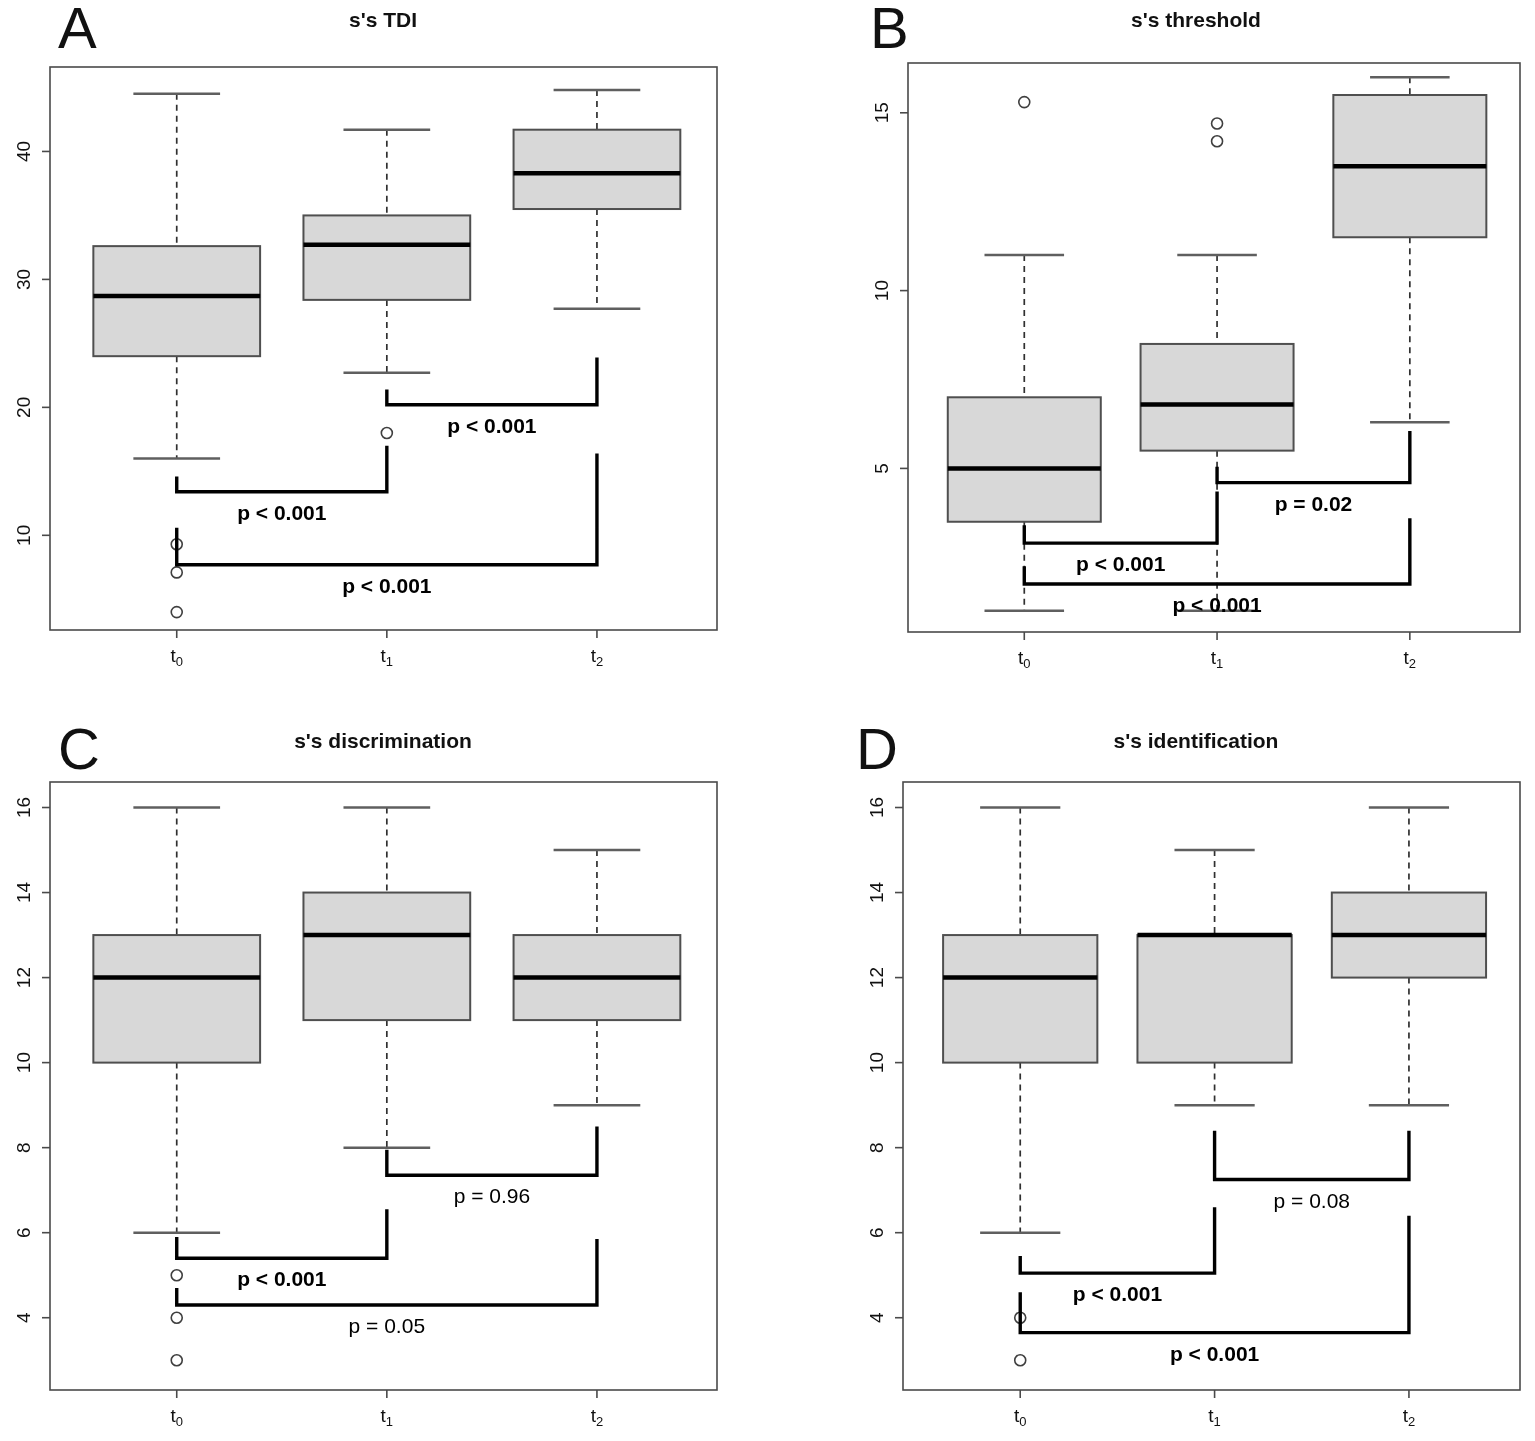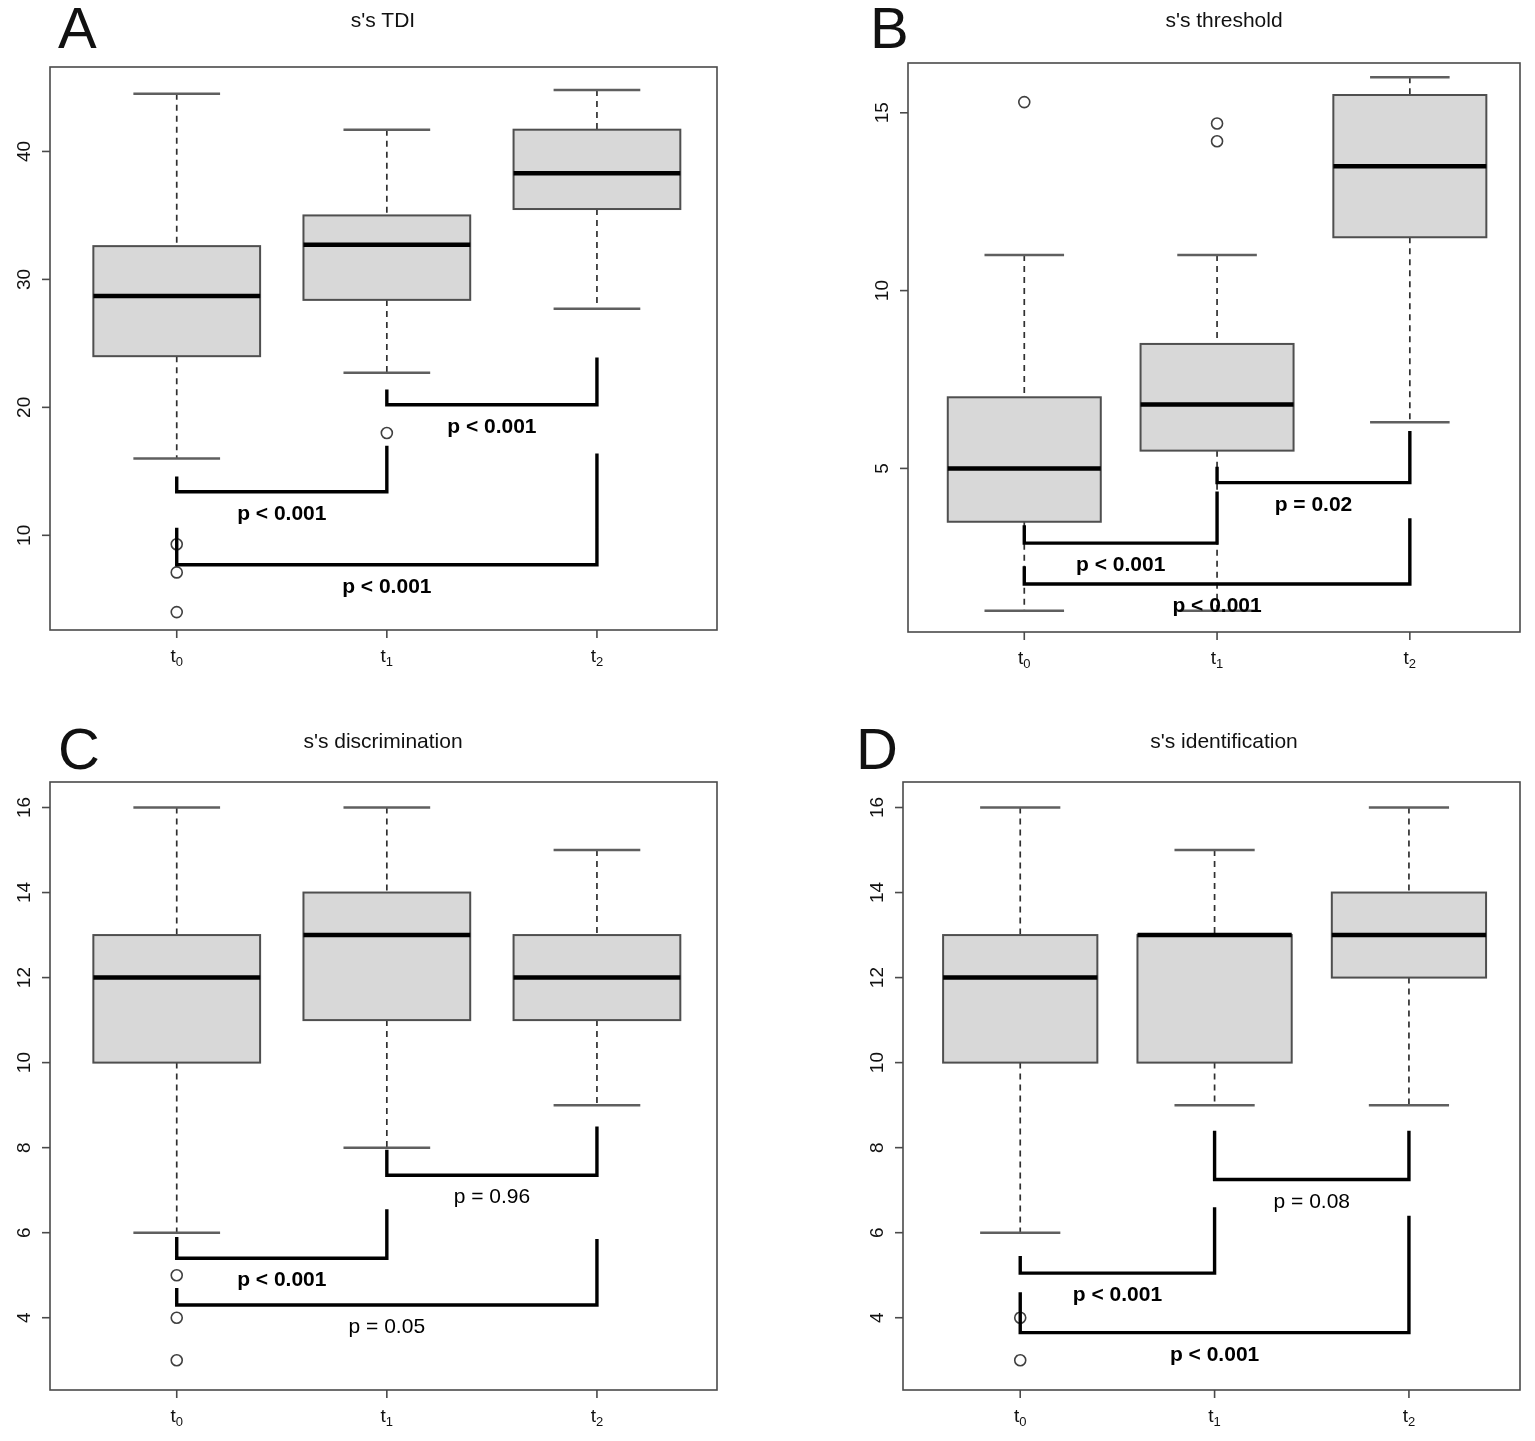--- a/index.html
+++ b/index.html
@@ -5,23 +5,23 @@
   html,body{margin:0;padding:0;background:#ffffff;}
   #figure{position:relative;width:1535px;height:1441px;background:#ffffff;overflow:hidden;
           font-family:"Liberation Sans",sans-serif;}
   .panel{position:absolute;width:767px;height:720px;}
   .panel-pos-0{left:0;top:0;}
   .panel-pos-1{left:768px;top:0;}
   .panel-pos-2{left:0;top:721px;}
   .panel-pos-3{left:768px;top:721px;}
   .panel-letter{position:absolute;top:-4px;font-size:58px;font-weight:400;color:#111;line-height:1.1;}
   .letter-0{left:58px;} .letter-1{left:102px;} .letter-2{left:58px;} .letter-3{left:88px;}
-  .panel-title{position:absolute;top:8px;transform:translateX(-50%);font-size:21px;font-weight:400;color:#111;white-space:nowrap;}
+  .panel-title{position:absolute;top:8px;transform:translateX(-50%);font-size:21px;font-weight:700;color:#111;white-space:nowrap;}
   .title-0,.title-2{left:383px;}
-  .title-1,.title-3{left:456px;}
+  .title-1,.title-3{left:428px;}
   svg.plot{position:absolute;left:0;top:0;}
 </style>
 </head>
 <body>
 
 <div id="figure">
   <div class="panel panel-pos-0">
     <div class="panel-letter letter-0">A</div>
     <div class="panel-title title-0">s's TDI</div>
     <svg class="plot" width="767" height="720">

